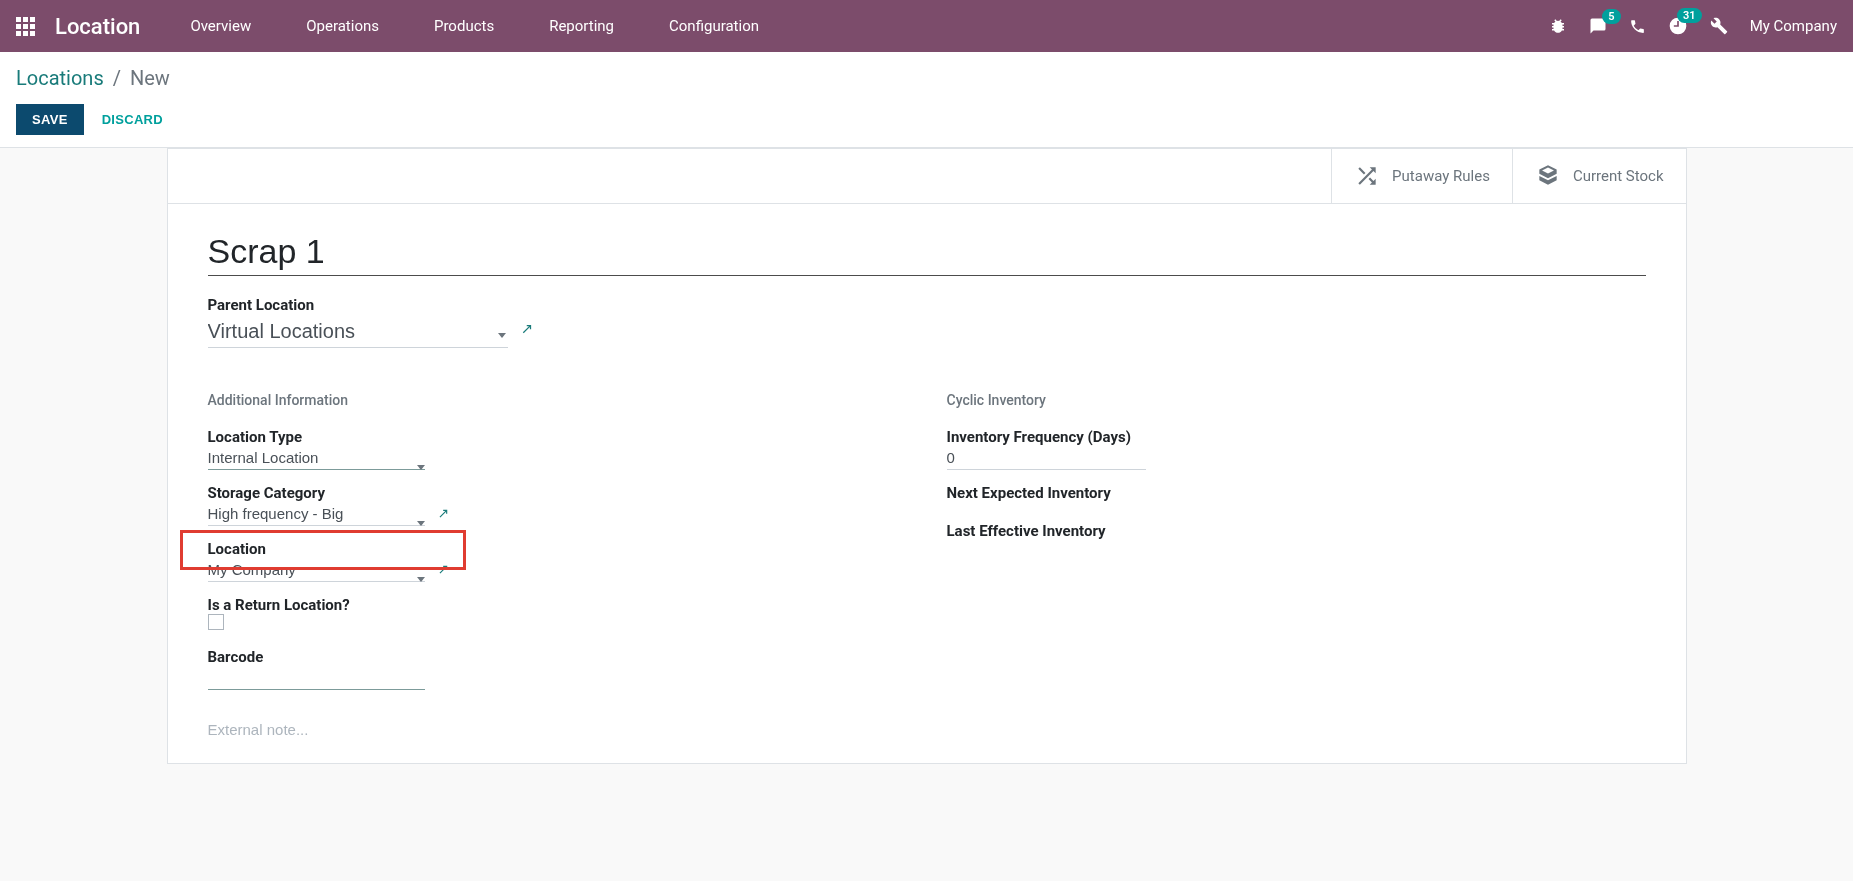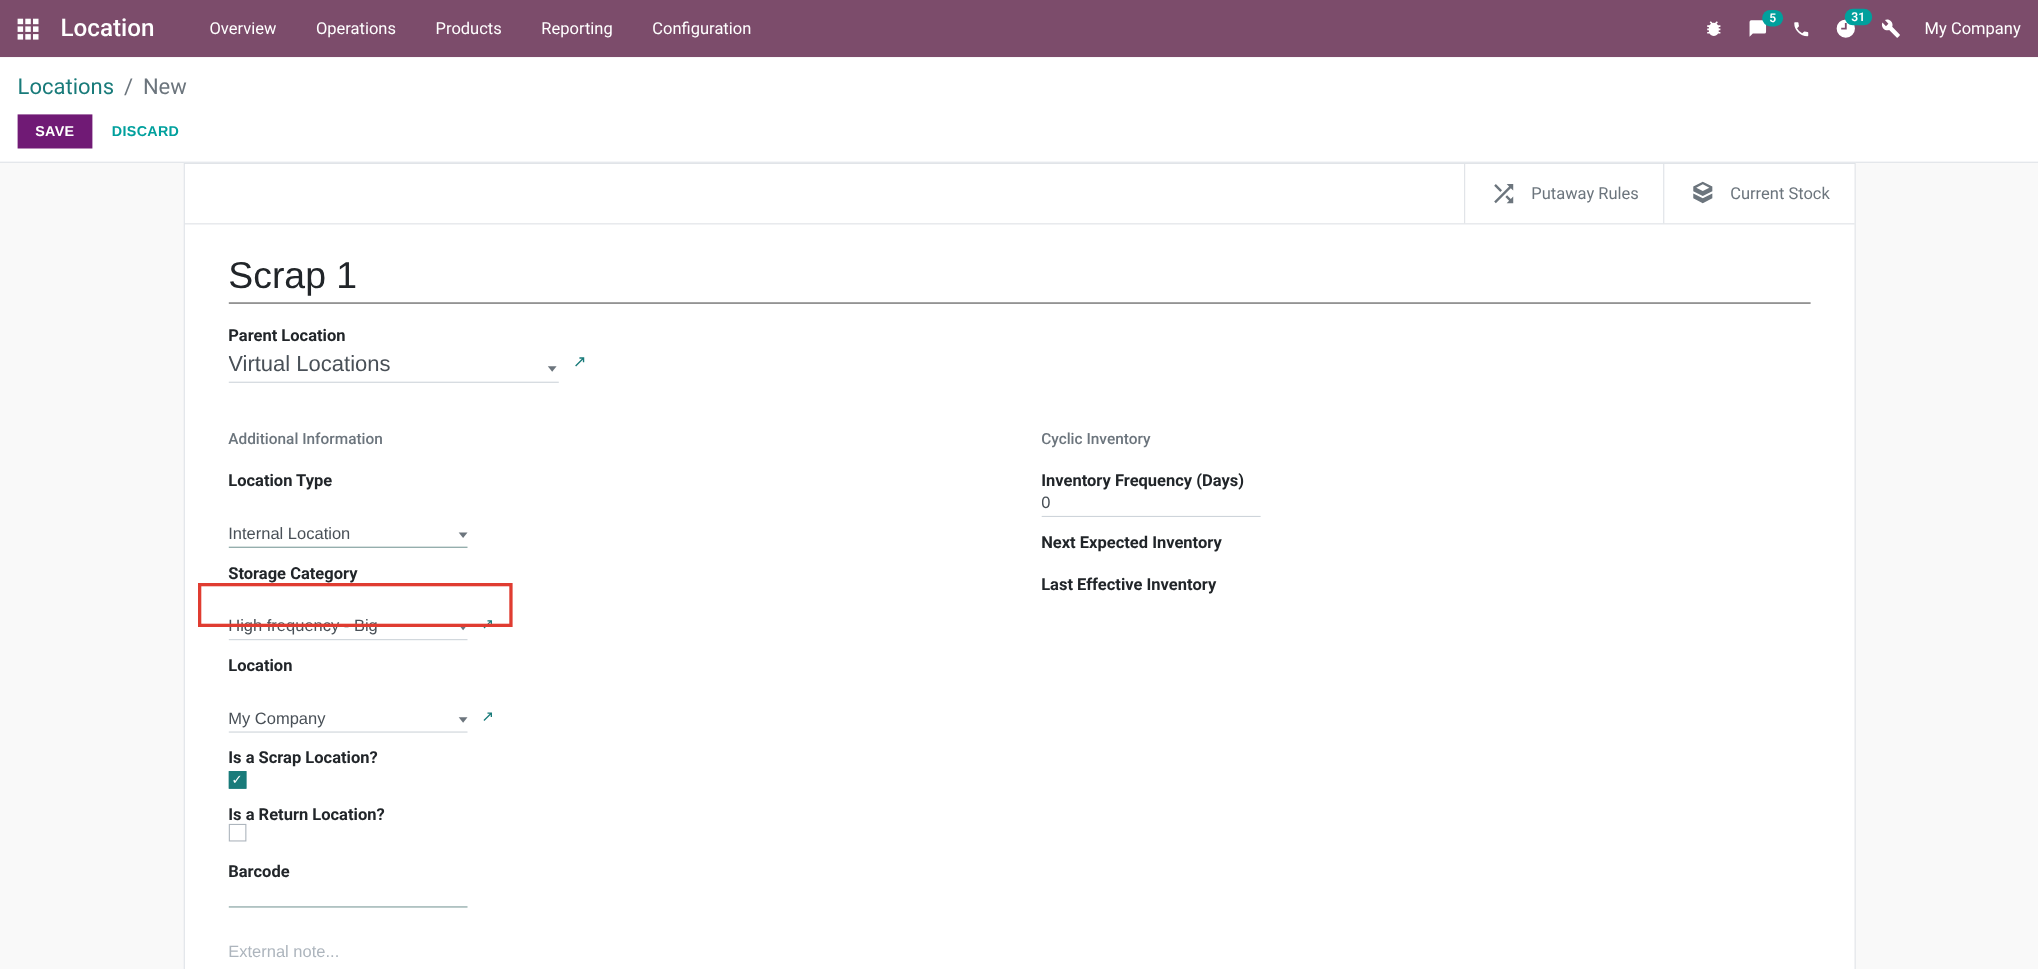--- a/index.html
+++ b/index.html
@@ -2,35 +2,35 @@
 <html><head>
 <meta charset="utf-8">
 <style>
 * { margin: 0; padding: 0; box-sizing: border-box; }
 body { font-family: -apple-system, BlinkMacSystemFont, "Segoe UI", Roboto, "Helvetica Neue", Arial, sans-serif; background: #f9f9f9; color: #212529; width: 1853px; }
 
 .topbar { background: #7C4C6B; height: 52px; display: flex; align-items: center; color: #fff; padding: 0 16px; font-size: 15px; }
 .apps-icon { display: grid; grid-template-columns: repeat(3, 5px); grid-template-rows: repeat(3,5px); gap: 2px; margin-right: 20px; cursor: pointer; }
 .apps-icon div { background: #fff; width:5px; height:5px; }
 .app-title { font-size: 22px; font-weight: 500; margin-right: 32px; color:#fff; }
-.menu { display: flex; gap: 0; }
+.menu { display: flex; gap: 19px; }
 .menu-item { padding: 8px 18px; cursor: pointer; font-size: 15px; }
 .topbar-right { margin-left: auto; display: flex; align-items: center; gap: 22px; }
 .icon-btn { position: relative; cursor: pointer; display:flex; align-items:center; }
 .badge { position: absolute; top: -8px; right: -14px; background: #00A09D; color: #fff; border-radius: 10px; font-size: 11px; padding: 1px 6px; font-weight: 600; }
 .avatar { width: 28px; height: 28px; border-radius: 50%; background: linear-gradient(135deg,#d4a574,#8b6f47); display:inline-block; }
 .user-block { display:flex; align-items:center; gap:10px; cursor:pointer; white-space:nowrap; }
 
 .control-panel { background: #fff; border-bottom: 1px solid #dee2e6; padding: 14px 16px 12px; }
 .breadcrumb { font-size: 20px; margin-bottom: 14px; }
 .breadcrumb a { color: #197b7a; text-decoration: none; }
 .breadcrumb .sep { color: #6c757d; margin: 0 4px; }
 .breadcrumb .current { color: #6c757d; }
 .cp-buttons { display:flex; gap: 6px; align-items:center; }
-.btn-primary { background: #701a75; color:#fff; border:none; padding: 8px 16px; font-weight:600; font-size:13px; cursor:pointer; letter-spacing: .3px; }
+.btn-primary { background: #0c4a6e; color:#fff; border:none; padding: 8px 16px; font-weight:600; font-size:13px; cursor:pointer; letter-spacing: .3px; }
 .btn-link { background:none; border:none; color:#00A09D; padding: 8px 12px; font-weight:600; font-size:13px; cursor:pointer; letter-spacing:.3px; }
 
 .sheet-bg { padding: 0 8px 40px; }
 .sheet { background:#fff; border:1px solid #dee2e6; max-width: 1520px; margin: 0 auto; }
 .button-box { display:flex; justify-content:flex-end; border-bottom:1px solid #dee2e6; }
 .stat-btn { border-left:1px solid #dee2e6; padding: 14px 22px; display:flex; align-items:center; gap:12px; cursor:pointer; color:#6c757d; font-size:15px; }
 .stat-btn svg { width:26px; height:26px; fill:#6c757d; }
 
 .sheet-inner { padding: 24px 40px 24px; }
 .title-label { font-weight:700; font-size:15px; color:#212529; margin-bottom: 2px; }
@@ -43,21 +43,21 @@
 .ext-link { color:#197b7a; cursor:pointer; }
 
 .two-col { display:flex; gap: 40px; margin-top: 44px; }
 .col { flex:1; }
 .section-title { color:#6c757d; font-size:14px; font-weight:500; margin-bottom: 18px; }
 .form-row { display:flex; align-items:flex-start; margin-bottom: 12px; min-height:26px;flex-direction:column; }
 .form-row .lbl { width: 200px; font-weight:700; font-size:15px; color:#212529; padding-top:2px; }
 .form-row .val { flex:1; }
 .select-line, .input-line { width: 100%; border:none; border-bottom:1px solid #7c9b9a; background:transparent; font-size:15px; color:#495057; padding: 3px 18px 3px 0; outline:none; }
 .select-line.soft, .input-line.soft { border-bottom-color:#ced4da; }
-.select-wrap { display:flex; align-items:center; gap:10px;margin-top:28px; }
+.select-wrap { display:flex; align-items:flex-end; gap:10px; }
 .caret-end { width:0; height:0; border-left:4px solid transparent; border-right:4px solid transparent; border-top:5px solid #6c757d; margin-left:-18px; }
 .checkbox { width:16px; height:16px; border:1px solid #adb5bd; display:inline-flex; align-items:center; justify-content:center; cursor:pointer; }
 .checkbox.checked { background:#197b7a; border-color:#197b7a; }
 .checkbox.checked::after { content:'✓'; color:#fff; font-size:12px; line-height:1; }
 .input-plain { border:none; border-bottom:1px solid #ced4da; width:100%; font-size:15px; padding:3px 0; outline:none; color:#495057; }
 
 .highlight-box { border: 3px solid #E03C31; position:absolute; pointer-events:none; }
 .rel { position: relative; }
 
 .note-row { margin-top: 18px; }
@@ -190,24 +190,20 @@
             <div class="lbl">Location</div>
             <div class="val select-wrap">
               <input class="select-line soft" value="My Company" style="">
               <span class="caret-end"></span>
               <span class="ext-link"><svg width="14" height="14" viewBox="0 0 24 24" fill="currentColor">
                     <path d="M14 3v2h3.59l-9.83 9.83 1.41 1.41L19 6.41V10h2V3h-7z"></path>
                   </svg></span>
             </div>
           </div>
 
-          <div class="form-row" id="scrap-row">
-            <div class="lbl">Is a Scrap Location?</div>
-            <div class="val"><span class="checkbox checked"></span></div>
-          </div>
 
           <div class="form-row">
             <div class="lbl">Is a Return Location?</div>
             <div class="val"><span class="checkbox"></span></div>
           </div>
 
           <div class="form-row">
             <div class="lbl">Barcode</div>
             <div class="val"><input class="input-line" value="" style=""></div>
           </div>

